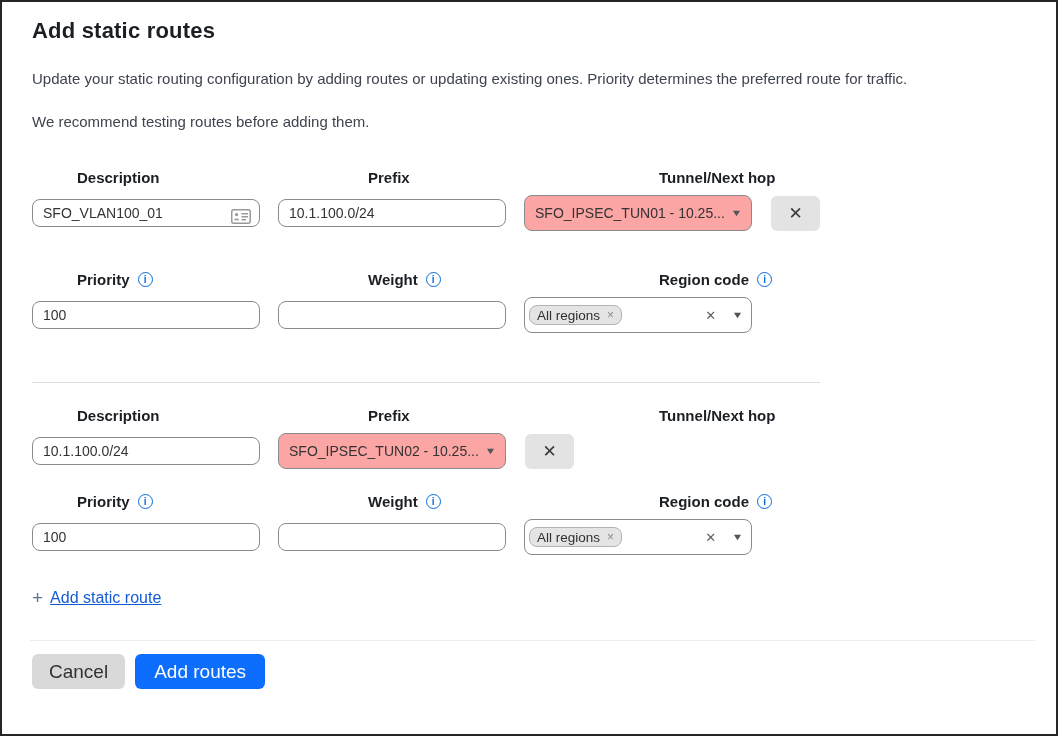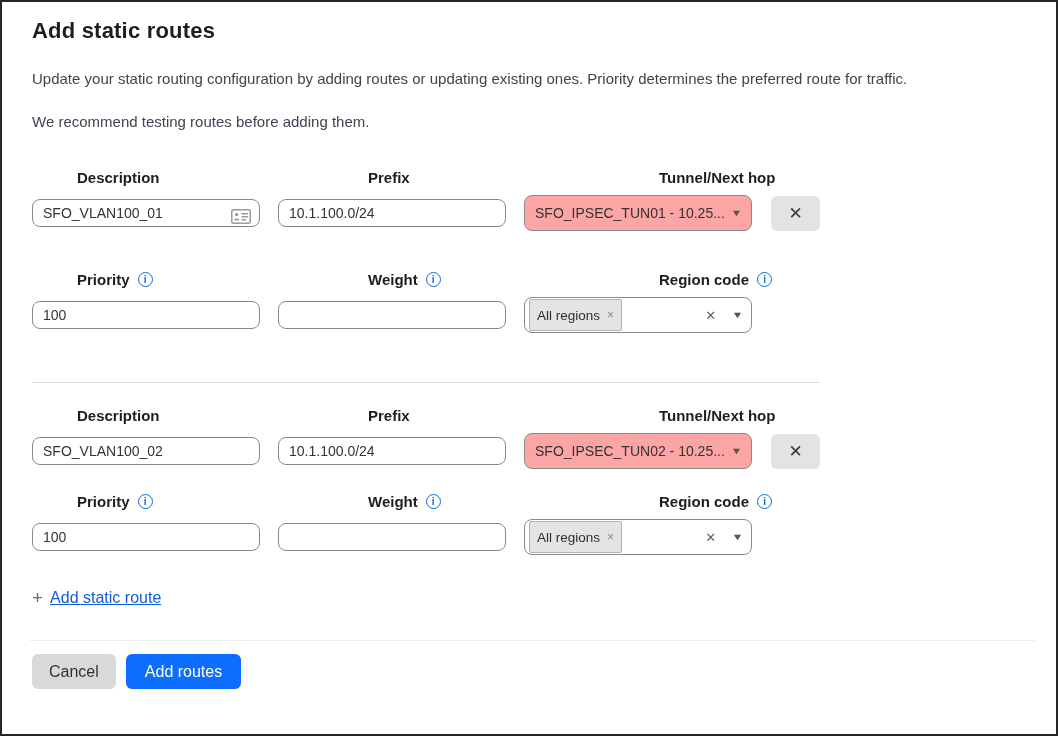--- a/index.html
+++ b/index.html
@@ -39,35 +39,35 @@
   .info-badge{
     width:15px;height:15px;border:1.5px solid #0b6cdb;border-radius:50%;box-sizing:border-box;
     color:#0b6cdb;font-size:10px;font-weight:600;display:inline-flex;align-items:center;justify-content:center;
     font-style:normal;cursor:pointer;line-height:1;
   }
   .region-box{
     width:228px;height:36px;box-sizing:border-box;border:1px solid #8a8a8a;border-radius:8px;
     display:flex;align-items:center;padding:0 9px 0 4px;background:#fff;cursor:pointer;
   }
   .chip{
-    background:#e4e4e4;border:1px solid #b3b3b3;border-radius:2px;height:32px;box-sizing:border-box;
+    background:#e4e4e4;border:1px solid #b3b3b3;border-radius:8px;height:20px;box-sizing:border-box;
     display:inline-flex;align-items:center;padding:0 7px;font-size:13.5px;color:#2f2f2f;gap:7px;
   }
   .chip-x{color:#8a8a8a;font-size:12px;cursor:pointer;line-height:1;}
   .region-spacer{flex:1;}
   .clear-x{color:#5f5f5f;font-size:13px;margin-right:11px;cursor:pointer;line-height:1;}
   .section-divider{border:none;border-top:1px solid #dcdcdc;width:788px;margin:49px 0 0 0;}
   .route.second-route .labels-row{margin-top:24px;}
   .add-link-row{margin-top:33px;display:flex;align-items:center;gap:7px;font-size:16px;}
   .plus-glyph{color:#5b7290;font-size:19px;line-height:1;}
   .add-link{color:#135bd6;text-decoration:underline;cursor:pointer;font-size:16px;}
   .footer-divider{border:none;border-top:1px solid #ececec;margin:33px 21px 0 28px;}
   .footer{display:flex;gap:10px;margin:13px 0 0 30px;}
   .btn{
-    height:35px;border:none;border-radius:6px;font-size:16px;font-family:inherit;cursor:pointer;
+    height:35px;border:none;border-radius:6px;font-size:19px;font-family:inherit;cursor:pointer;
     padding:0 17px;display:flex;align-items:center;justify-content:center;
   }
   .btn.gray{background:#d9d9d9;color:#323232;}
   .btn.primary{background:#0d6efd;color:#fff;padding:8px 19px;}
 </style>
 </head>
 <body>
 
 <div class="main">
 
@@ -149,23 +149,20 @@
   <hr class="section-divider">
 
   <section class="route second-route">
     <div class="row labels-row">
       <div class="col label">Description</div>
       <div class="col label">Prefix</div>
       <div class="col label">Tunnel/Next hop</div>
     </div>
     <div class="row fields-row">
       <div class="col input-wrap">
-        <input class="text-input" type="text" value="SFO_VLAN100_02" style="">
-      </div>
-      <div class="col input-wrap">
         <input class="text-input" type="text" value="10.1.100.0/24" style="">
       </div>
       <div class="col select-box">
         <span class="sel-text">SFO_IPSEC_TUN02 - 10.25...</span>
         <span class="caret">▼</span>
       </div>
       <button class="x-btn">
         <span>✕</span>
       </button>
     </div>

